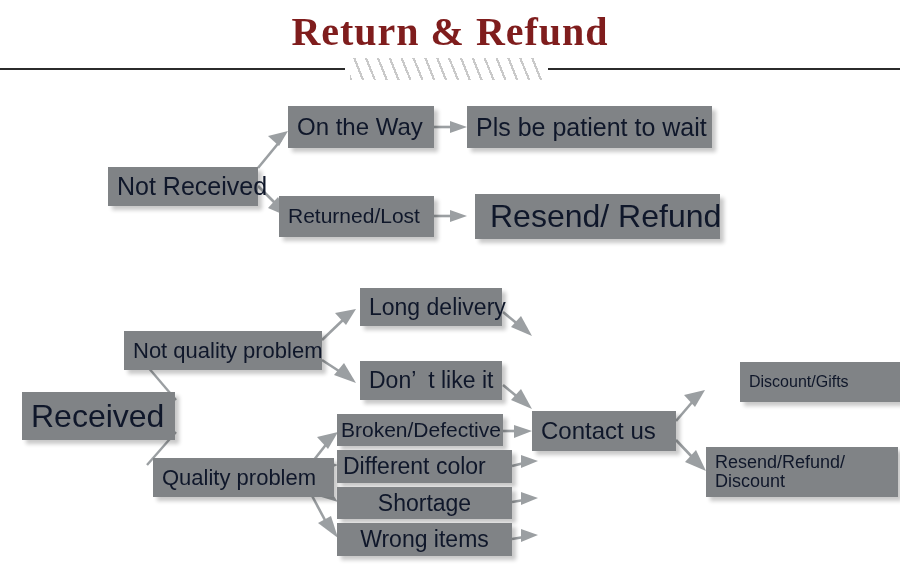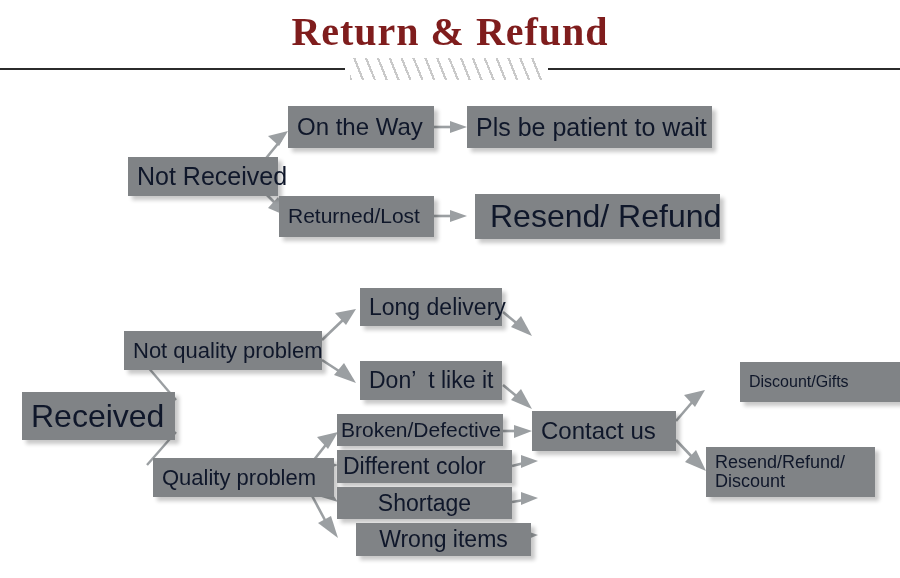--- a/index.html
+++ b/index.html
@@ -156,21 +156,21 @@
       <path class="linearrow" d="M676,421 L694,400"></path>
       <path class="head" d="M705,390 L684,395 L695,407 Z"></path>
     </g>
 
     <g>
       <path class="linearrow" d="M676,440 L694,459"></path>
       <path class="head" d="M706,471 L696,450 L685,462 Z"></path>
     </g>
   </svg>
 
-  <div class="box l" style="left:108px;top:157px;width:150px;height:39px;font-size:25px;margin-left:20px;">Not Received</div>
+  <div class="box l" style="left:108px;top:167px;width:150px;height:39px;font-size:25px;">Not Received</div>
 
   <div class="box l" style="left:288px;top:106px;width:146px;height:42px;font-size:24px;">On the Way</div>
 
   <div class="box l" style="left:279px;top:196px;width:155px;height:41px;font-size:21px;">Returned/Lost</div>
 
   <div class="box l" style="left:467px;top:106px;width:245px;height:42px;font-size:25px;">Pls be patient to wait</div>
 
   <div class="box l" style="left:475px;top:194px;width:245px;height:45px;font-size:32px;padding-left:15px;">Resend/ Refund</div>
 
   <div class="box l" style="left:22px;top:392px;width:153px;height:48px;font-size:32px;">Received</div>
@@ -182,24 +182,24 @@
   <div class="box l" style="left:360px;top:288px;width:142px;height:38px;font-size:23px;">Long delivery</div>
 
   <div class="box l" style="left:360px;top:361px;width:142px;height:39px;font-size:23px;">Don’  t like it</div>
 
   <div class="box l" style="left:337px;top:414px;width:166px;height:32px;font-size:21px;padding-left:4px;">Broken/Defective</div>
 
   <div class="box l" style="left:337px;top:450px;width:175px;height:33px;font-size:23px;padding-left:6px;">Different color</div>
 
   <div class="box c" style="left:337px;top:487px;width:175px;height:32px;font-size:23px;">Shortage</div>
 
-  <div class="box c" style="left:356px;top:523px;width:175px;height:33px;font-size:23px;">Wrong items</div>
+  <div class="box c" style="left:337px;top:523px;width:175px;height:33px;font-size:23px;">Wrong items</div>
 
   <div class="box l" style="left:532px;top:411px;width:144px;height:40px;font-size:24px;">Contact us</div>
 
   <div class="box l" style="left:740px;top:362px;width:163px;height:40px;font-size:16px;">Discount/Gifts</div>
 
-  <div class="box stackL" style="left:706px;top:447px;width:169px;height:50px;font-size:18px;">
+  <div class="box stackL" style="left:706px;top:447px;width:192px;height:50px;font-size:18px;">
     <span>Resend/Refund/</span>
     <span>Discount</span>
   </div>
 
 </div>
 
 </body></html>

